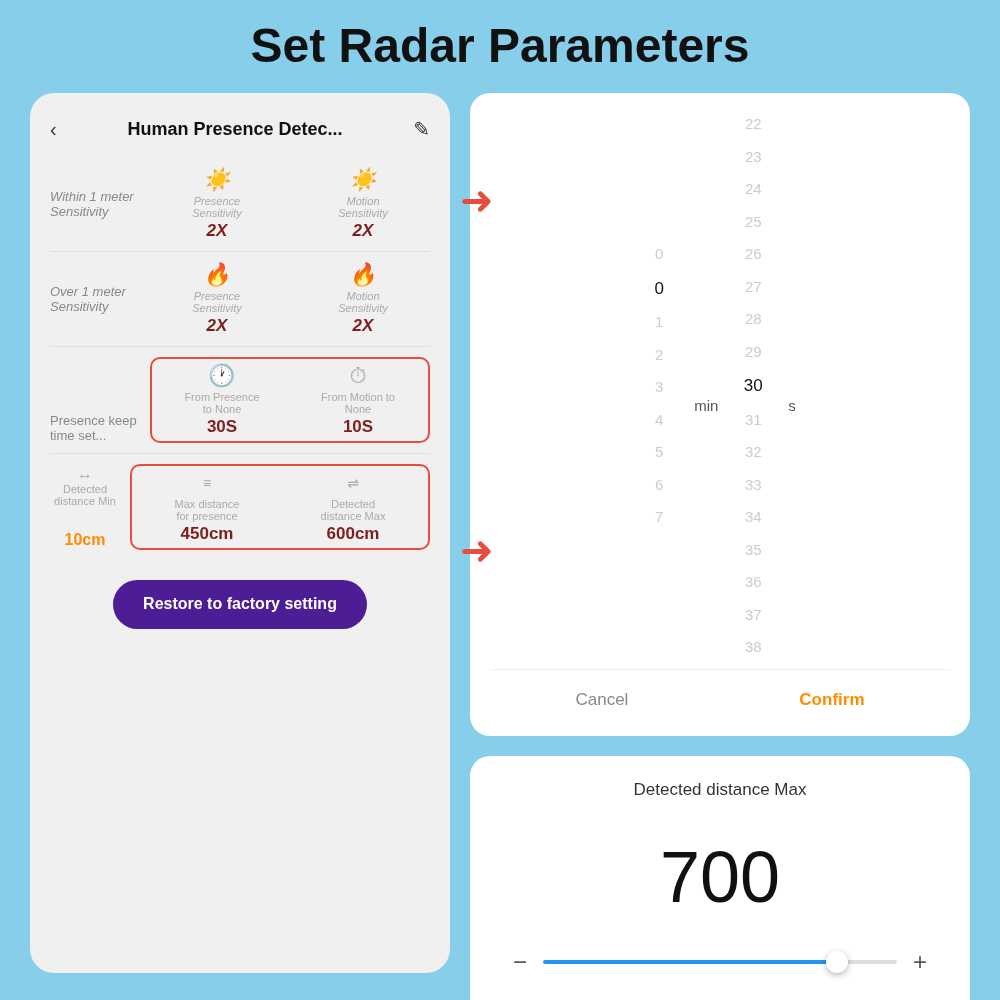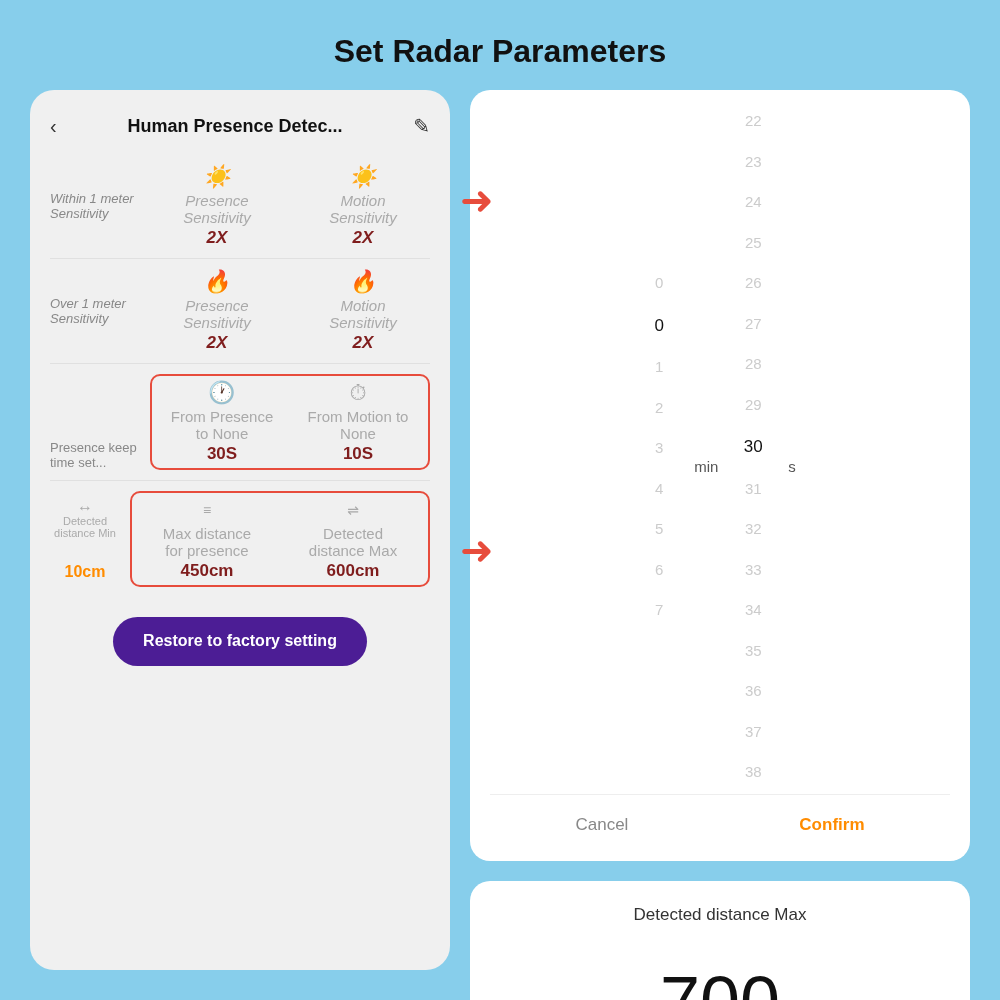--- a/index.html
+++ b/index.html
@@ -7,25 +7,24 @@
       background: #87CEEB;
       width: 1000px;
       height: 1000px;
       font-family: -apple-system, BlinkMacSystemFont, 'Segoe UI', sans-serif;
       overflow: hidden;
       position: relative;
     }
 
     .page-title {
       text-align: center;
-      font-size: 32px;
+      font-size: 48px;
       font-weight: 900;
       color: #111;
       padding: 18px 0 20px;
-      margin-top: 15px;
     }
 
     .main-layout {
       display: flex;
       gap: 20px;
       padding: 0 30px;
       height: 880px;
     }
 
     
@@ -91,21 +90,21 @@
 
     .control-icon {
       font-size: 22px;
       color: #aaa;
       height: 26px;
       display: flex;
       align-items: center;
     }
 
     .control-label {
-      font-size: 15px;
+      font-size: 11px;
       color: #aaa;
       text-align: center;
     }
 
     .control-value {
       font-size: 17px;
       font-weight: 600;
       color: #7f1d1d;
     }
 
@@ -203,21 +202,21 @@
       align-items: center;
       gap: 20px;
       flex: 1;
       overflow: hidden;
     }
 
     .picker-column {
       display: flex;
       flex-direction: column;
       align-items: center;
-      gap: 18px;
+      gap: 10px;
     }
 
     .picker-item {
       font-size: 15px;
       color: #ccc;
       line-height: 1.5;
       text-align: center;
       width: 30px;
     }
 

